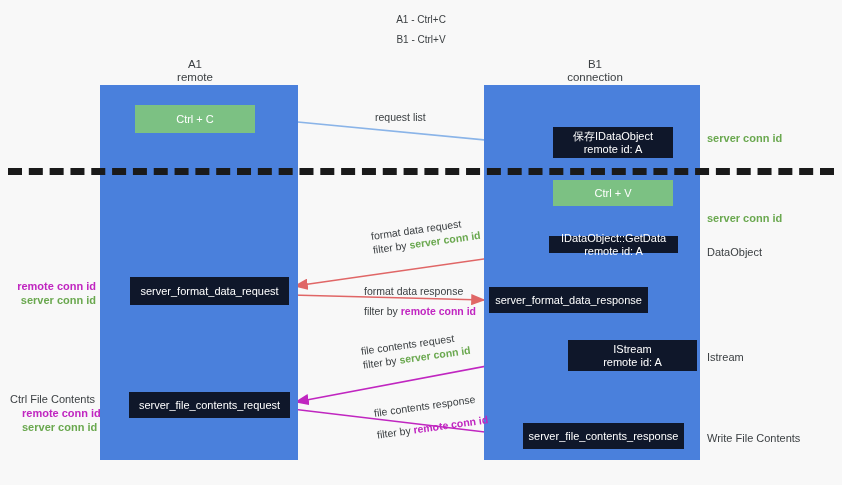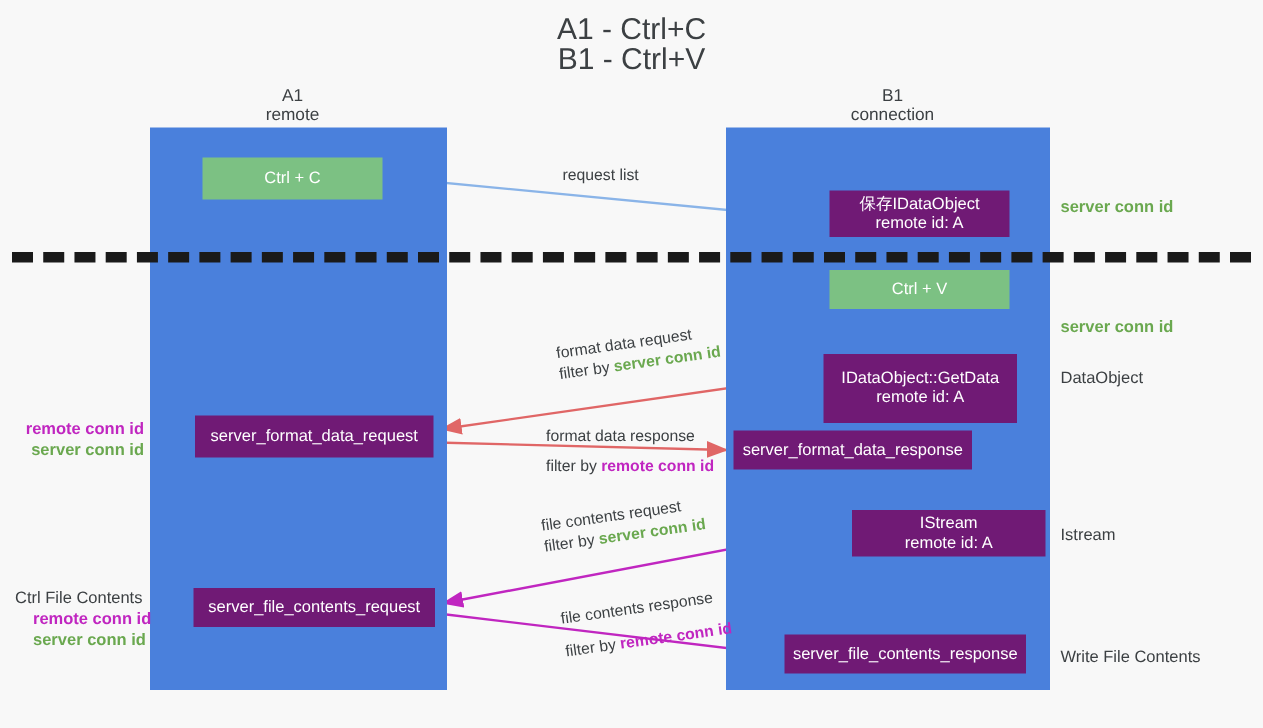--- a/index.html
+++ b/index.html
@@ -9,21 +9,21 @@
     font-family:"Liberation Sans","DejaVu Sans",sans-serif;
     overflow:hidden;
     position:relative;
   }
   #canvas{position:absolute;left:0;top:0;width:842px;height:485px;}
   .abs{position:absolute;}
 
   
   #title{
     left:0;top:10px;width:842px;text-align:center;
-    font-size:20px;color:#3c4043;line-height:20px;
+    font-size:10px;color:#3c4043;line-height:20px;
   }
 
   
   .lane-head{
     text-align:center;font-size:11.5px;color:#3c4043;line-height:13px;
   }
   #head-a1{left:120px;top:58px;width:150px;}
   #head-b1{left:520px;top:58px;width:150px;}
 
   
@@ -40,26 +40,26 @@
   
   .node{
     box-sizing:border-box;
     display:flex;flex-direction:column;
     align-items:center;justify-content:center;
     color:#ffffff;font-size:11px;line-height:13px;
     text-align:center;
     padding:3px 4px;
   }
   .node.green{background:#7cc183;}
-  .node.orange{background:#701a75;}
+  .node.orange{background:#0f172a;}
 
   #n-ctrlc{left:135px;top:105px;width:120px;height:28px;}
   #n-save-ido{left:553px;top:127px;width:120px;height:31px;}
   #n-ctrlv{left:553px;top:180px;width:120px;height:26px;}
-  #n-getdata{left:549px;top:236px;width:129px;height:46px;}
+  #n-getdata{left:549px;top:236px;width:129px;height:17px;}
   #n-fmt-req{left:130px;top:277px;width:159px;height:28px;}
   #n-fmt-resp{left:489px;top:287px;width:159px;height:26px;}
   #n-istream{left:568px;top:340px;width:129px;height:31px;}
   #n-file-req{left:129px;top:392px;width:161px;height:26px;}
   #n-file-resp{left:523px;top:423px;width:161px;height:26px;}
 
   
   .side{font-size:11px;line-height:14px;color:#3c4043;}
   .green-txt{color:#6aa84f;font-weight:bold;}
   .purple-txt{color:#c026c0;font-weight:bold;}

